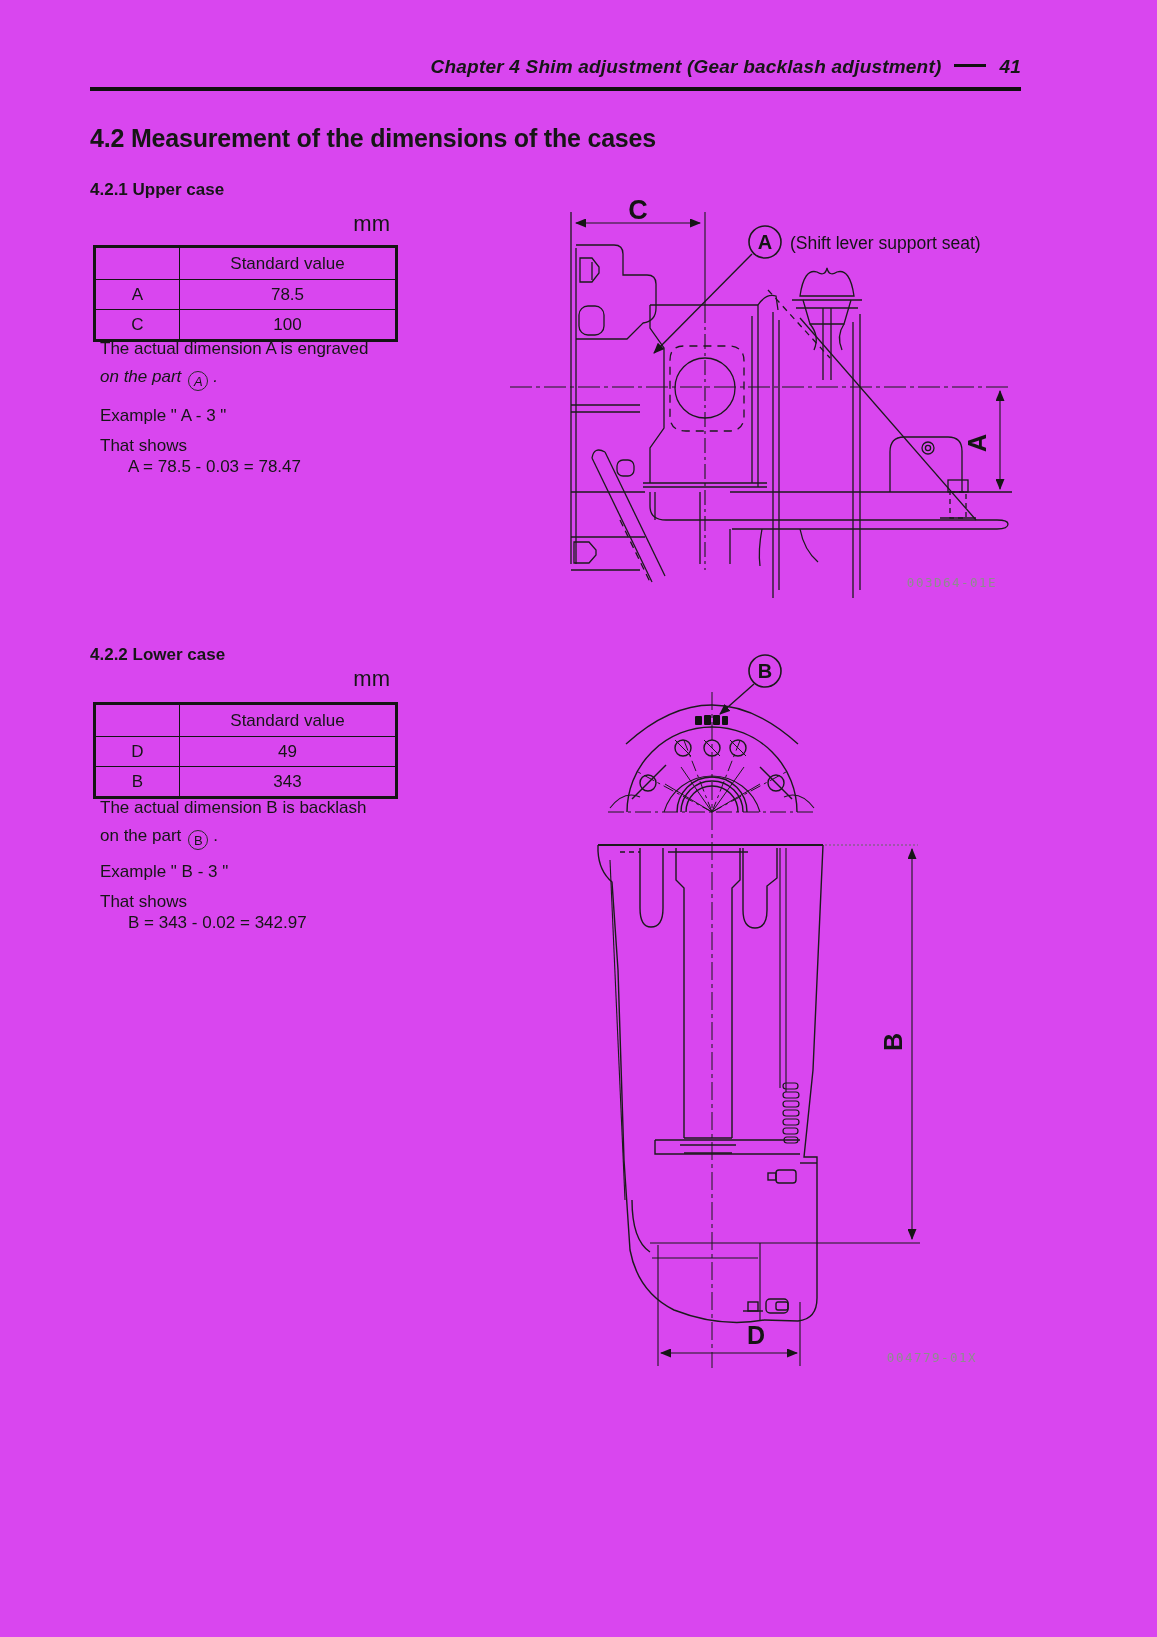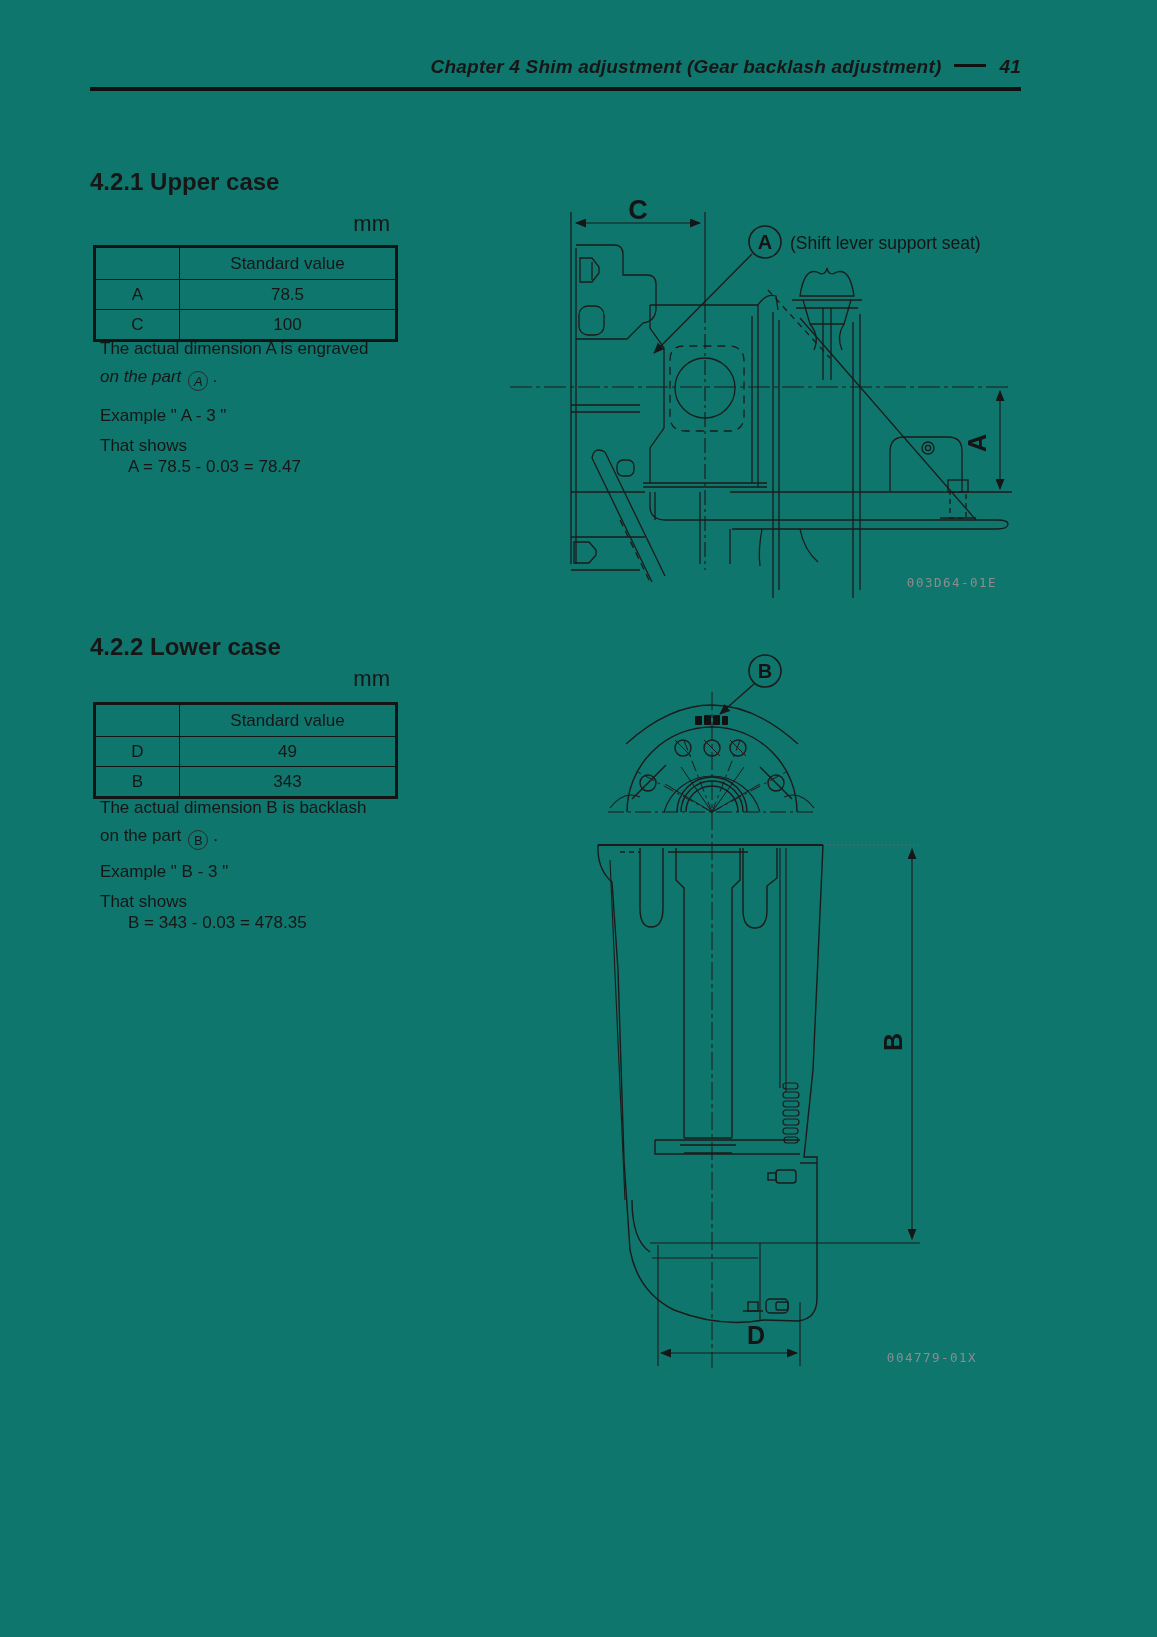--- a/index.html
+++ b/index.html
@@ -1,25 +1,25 @@
 <!DOCTYPE html>
 <html><head>
 <meta charset="utf-8">
 <style>
   html,body{margin:0;padding:0;background:#e8e8e8;}
-  .page{position:relative;width:1157px;height:1637px;background:#0f766e;overflow:hidden;
+  .page{position:relative;width:1157px;height:1637px;background:#d946ef;overflow:hidden;
         font-family:"Liberation Sans",sans-serif;color:#161616;}
   .abs{position:absolute;}
   .hdr{top:56px;left:90px;width:931px;text-align:right;font-size:19px;font-weight:bold;
        font-style:italic;white-space:nowrap;letter-spacing:.2px;}
   .hdr-dash{display:inline-block;width:32px;height:0;border-top:3px solid #111;
             vertical-align:middle;margin:0 13px 4px 13px;}
   .rule{top:87px;left:90px;width:931px;height:4px;background:#101010;}
   .h1{top:124px;left:90px;font-size:25px;font-weight:bold;letter-spacing:-.2px;}
-  .h2{left:90px;font-size:24px;font-weight:bold;}
+  .h2{left:90px;font-size:17px;font-weight:bold;margin-top:12px;}
   .mm{width:140px;text-align:right;font-size:22px;}
   table.spec{border-collapse:collapse;width:305px;table-layout:fixed;margin-top:8px;}
   table.spec,table.spec td,table.spec th{border:1.6px solid #141414;}
   table.spec{border:3px solid #141414;}
   table.spec td,table.spec th{text-align:center;font-size:17px;font-weight:normal;
         padding:0;height:29px;vertical-align:middle;}
   table.spec .c1{width:83px;}
   table.spec .hrow th{height:31px;}
   .body-t{font-size:17px;white-space:nowrap;}
   .indent{padding-left:28px;}
@@ -32,20 +32,21 @@
 </head>
 <body>
 
 <div class="page">
 
   <div class="abs hdr">
     <span>Chapter 4  Shim adjustment (Gear backlash adjustment)</span><span class="hdr-dash"></span><span>41</span>
   </div>
   <div class="abs rule"></div>
 
+  <div class="abs h1">4.2 Measurement of the dimensions of the cases</div>
   <div class="abs h2" style="top:168px;">4.2.1 Upper case</div>
 
   <div class="abs mm" style="top:211px;left:250px;">mm</div>
   <table class="spec abs" style="top:237px;left:93px;">
     <tbody>
         <tr class="hrow">
       <th class="c1"></th>
       <th>Standard value</th>
     </tr>
     <tr>
@@ -176,21 +177,21 @@
     </tr>
   </tbody>
     </table>
 
   <div class="abs body-t" style="top:798px;left:100px;">The actual dimension B is backlash</div>
   <div class="abs body-t" style="top:826px;left:100px;">
     <span>on the part</span><span class="circ">B</span><span>.</span>
   </div>
   <div class="abs body-t" style="top:862px;left:100px;">Example " B - 3 "</div>
   <div class="abs body-t" style="top:892px;left:100px;">That shows</div>
-  <div class="abs body-t indent" style="top:913px;left:100px;">B = 343 - 0.03 = 478.35</div>
+  <div class="abs body-t indent" style="top:913px;left:100px;">B = 343 - 0.02 = 342.97</div>
 
   <svg class="abs" style="top:640px;left:580px;" width="452" height="737" viewBox="0 0 452 737">
     <defs>
       <marker id="ah2" markerWidth="11" markerHeight="9" refX="10" refY="4.5" orient="auto" markerUnits="userSpaceOnUse">
         <path d="M0,0 L11,4.5 L0,9 z" fill="#161616"></path>
       </marker>
     </defs>
 
     <g fill="none" stroke="#1b1b1b" stroke-width="1.4">
       <path d="M46,104 Q132,26 218,104"></path>

